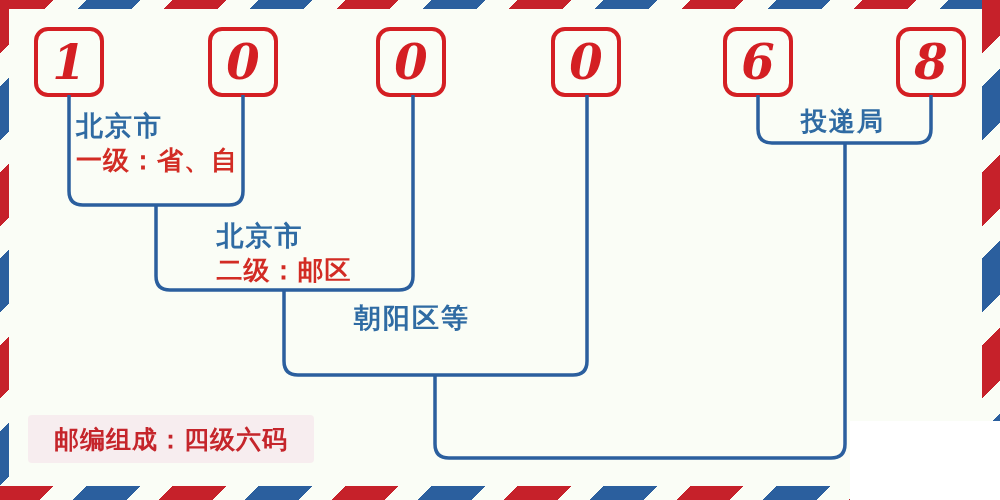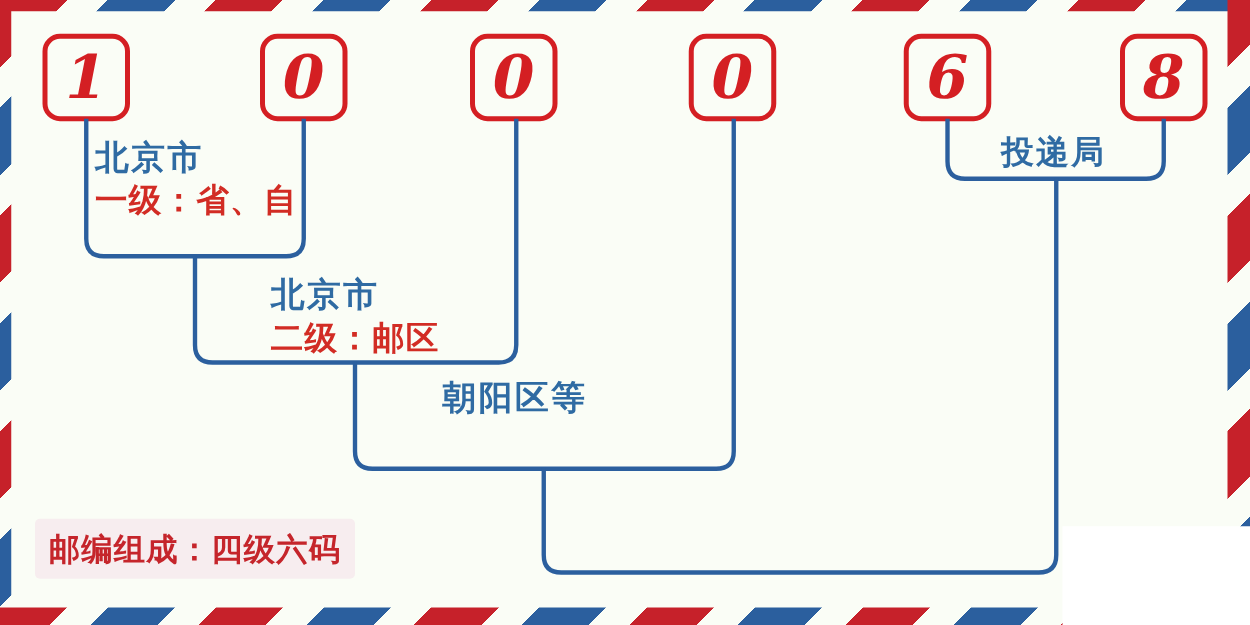--- a/index.html
+++ b/index.html
@@ -31,21 +31,21 @@
   
   #connectors{position:absolute;left:0;top:0;z-index:3;}
   #connectors path{stroke:var(--line-blue,#2b5f9e);stroke-width:3.5;fill:none;}
   
   .lv{position:absolute;transform:translateX(-50%);text-align:left;z-index:4;white-space:nowrap;}
   .lv-title{font-size:27px;font-weight:bold;color:var(--title-blue,#2f6ba3);letter-spacing:2px;}
   .lv-desc{font-size:26px;font-weight:bold;color:var(--desc-red,#d22c24);line-height:24px;margin-top:4px;letter-spacing:1px;}
   .lv4 .lv-desc{margin-top:13px;}
   
   .badge{
-    position:absolute;left:28px;top:415px;height:48px;padding:0 11px;z-index:4;
+    position:absolute;left:28px;top:415px;height:48px;padding:0 26px;z-index:4;
     background:var(--badge-bg,#f7edef);border-radius:4px;
     display:flex;align-items:center;
     font-size:25px;font-weight:bold;color:var(--badge-text,#c5252b);letter-spacing:1px;white-space:nowrap;
   }
 </style>
 </head>
 <body>
 
 <div id="canvas">
 

